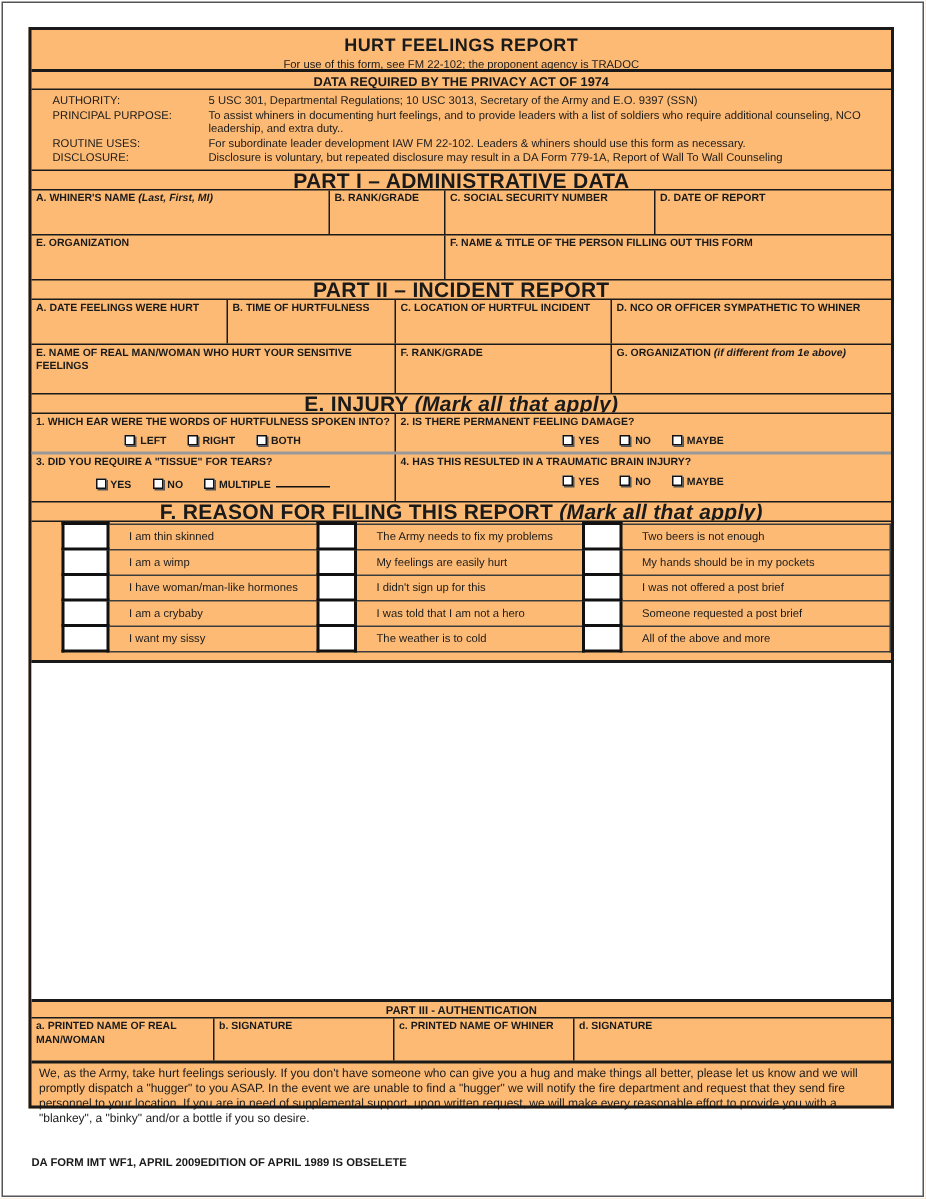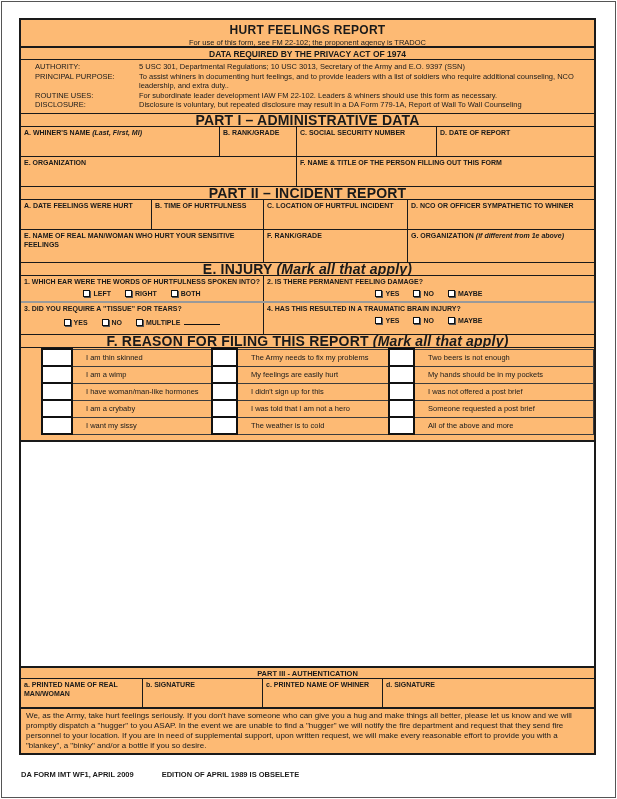--- a/index.html
+++ b/index.html
@@ -54,22 +54,22 @@
   
   .reason-wrap { border-bottom:2px solid #1a1a1a; padding-bottom:5px; }
   table.reason { width:100%; border-collapse:collapse; table-layout:fixed; }
   table.reason td { height:17px; }
   td.rcb  { border:2px solid #111; background:#fff; }
   td.rtxt { border:1px solid #3c3c3c; font-size:7.5px; padding-left:13px;margin-top:42px; }
   td.rpad { border:none; }
   
   .narrative-box { height:226px; border-bottom:2px solid #1a1a1a; background:#fff; }
   
-  .closing { height:44px; padding:2px 5px 0 5px; font-size:8px; line-height:10px; }
-  .footer { position:absolute; left:21px; top:770px; display:flex; gap:28px;
+  .closing { height:28px; padding:2px 5px 0 5px; font-size:8px; line-height:10px; }
+  .footer { position:absolute; left:21px; top:770px; display:flex; 
             font-size:7.5px; font-weight:bold; white-space:nowrap; }
 </style>
 </head>
 <body>
 
 <div class="page-border"></div>
 
 <div class="form">
 
   <div class="title-box">

